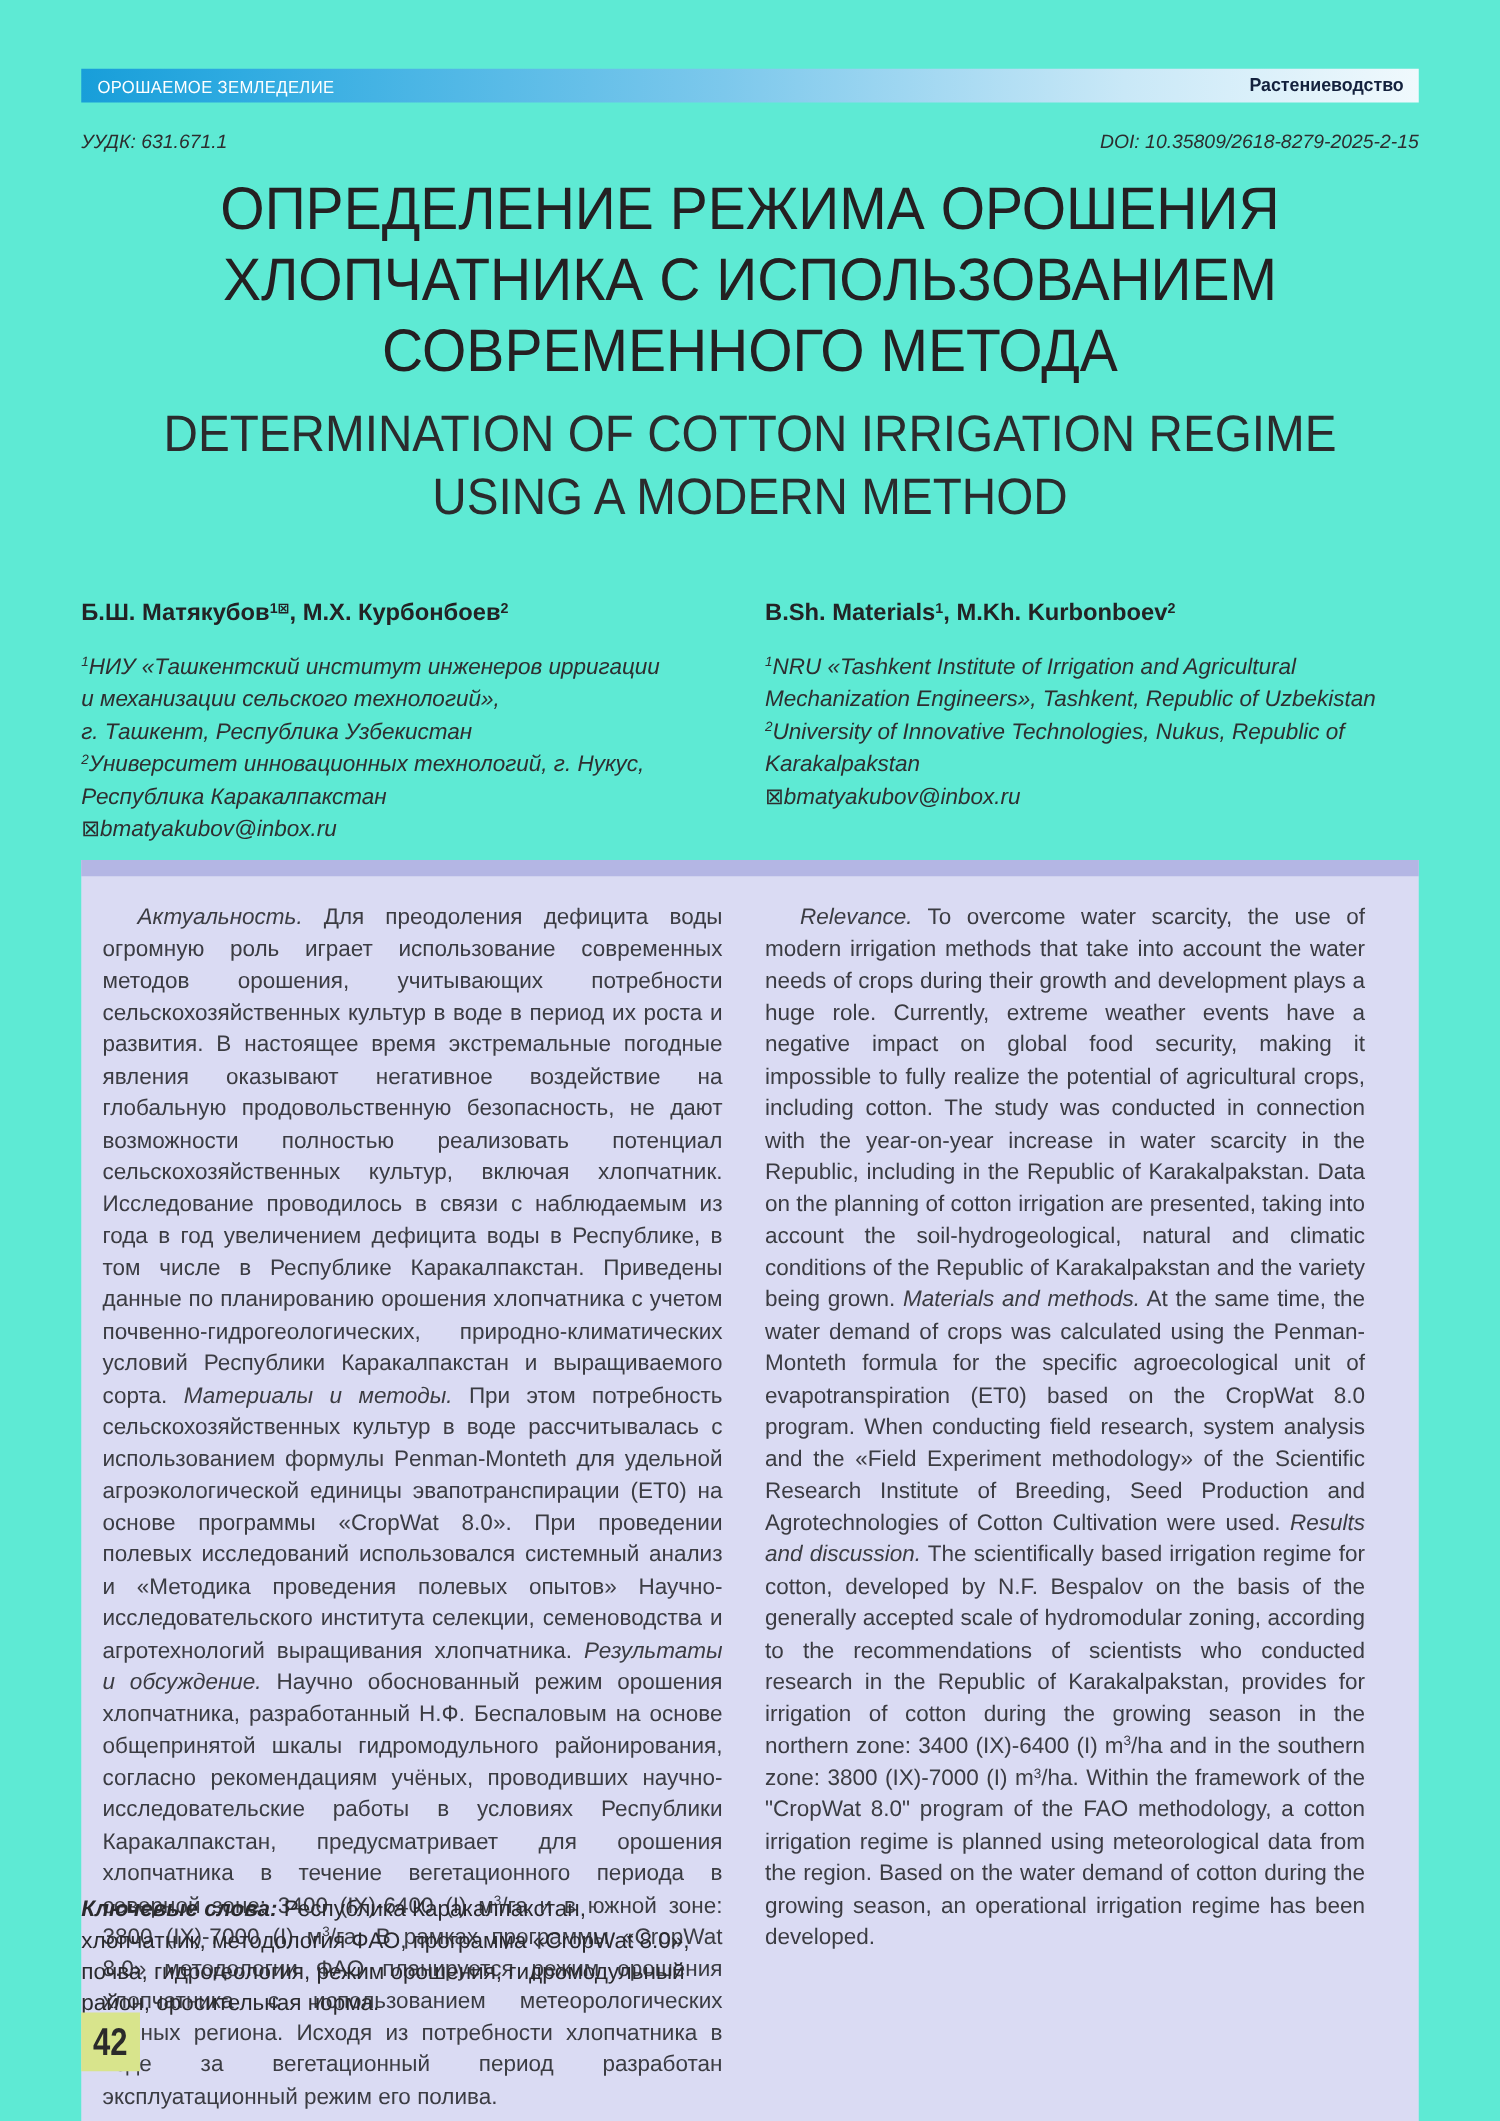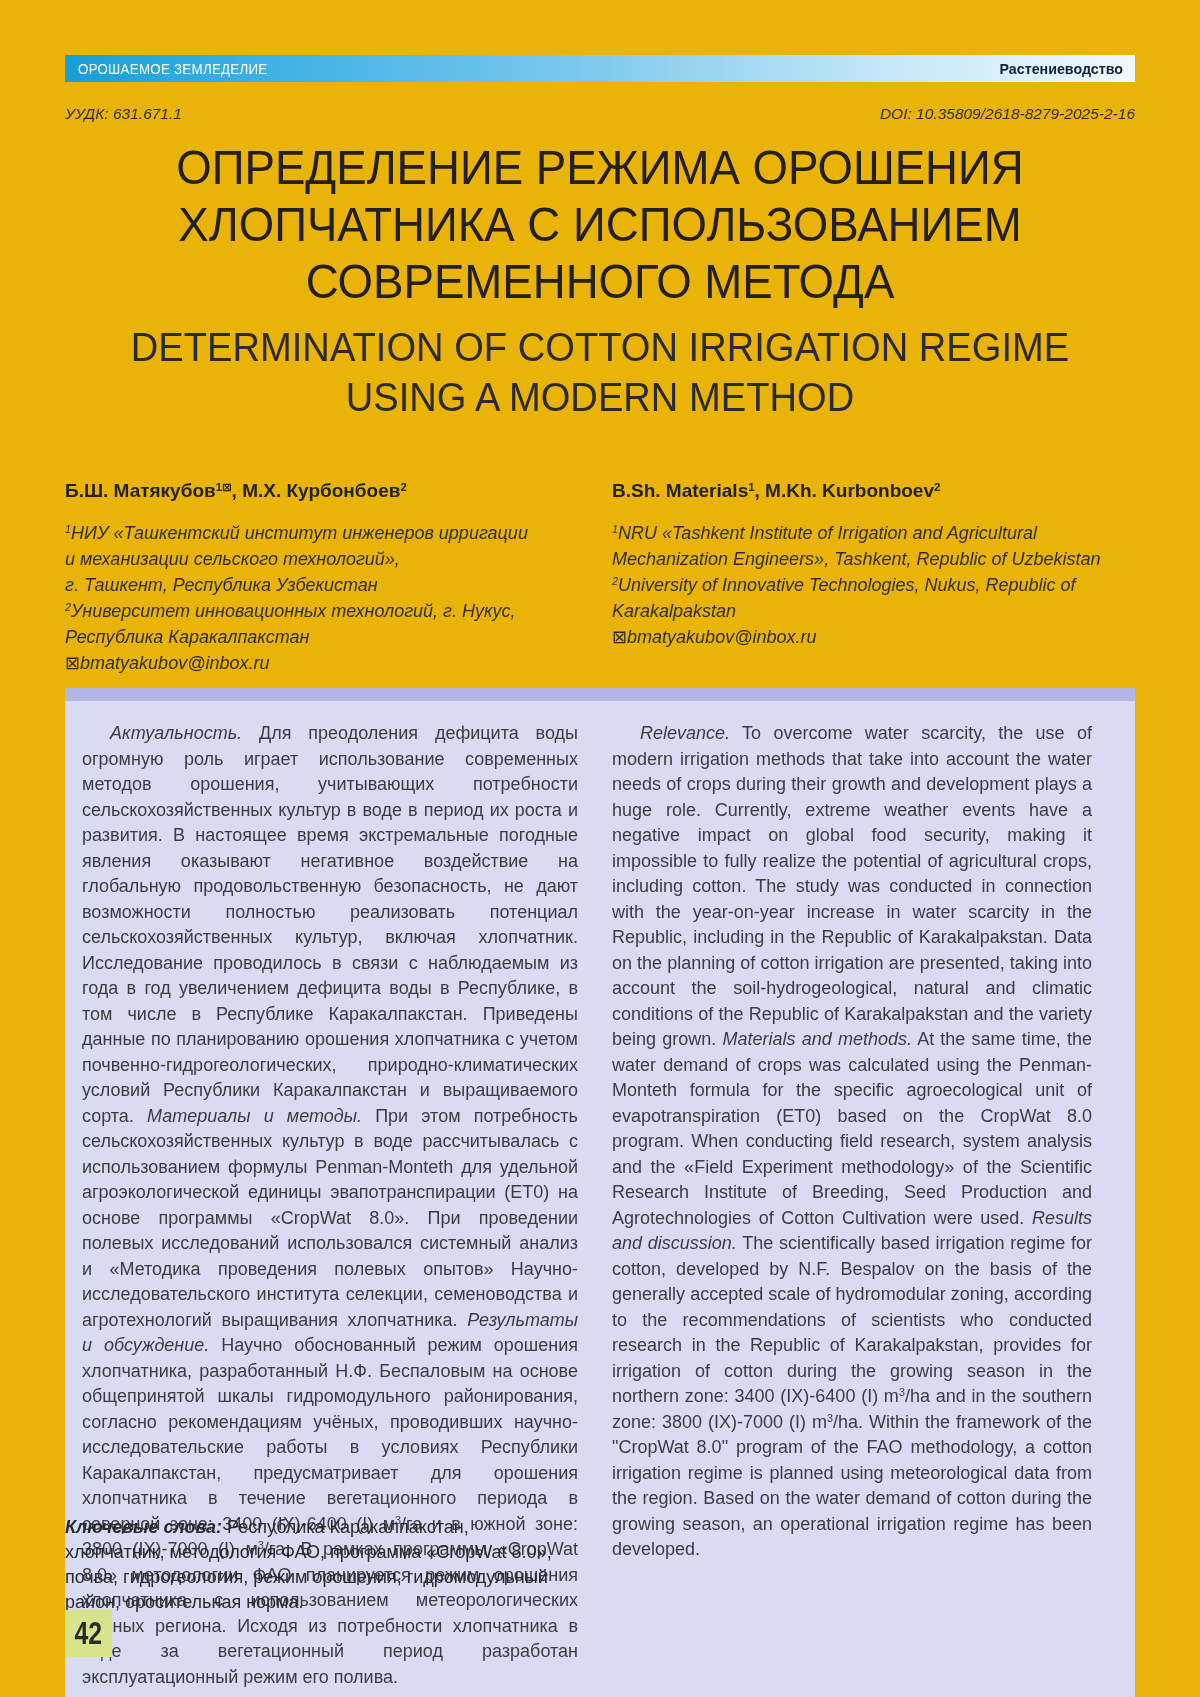--- a/index.html
+++ b/index.html
@@ -1,18 +1,18 @@
 <!DOCTYPE html>
 <html><head>
 <meta charset="utf-8">
 <style>
   * { margin:0; padding:0; box-sizing:border-box; }
   html,body { background:#ffffff; }
   body { font-family:"Liberation Sans","DejaVu Sans",sans-serif; }
-  .page { position:relative; width:1200px; height:1697px; background:#eab308; overflow:hidden; }
+  .page { position:relative; width:1200px; height:1697px; background:#5eead4; overflow:hidden; }
   .content { padding:0 65px; }
 
   
   .section-bar {
     margin-top:55px; height:27px; display:flex; align-items:center; justify-content:space-between;
     padding:0 12px 0 13px;
     background:linear-gradient(90deg,#189ed9 0%,#2fabe1 12%,#7cc8ec 48%,#c9e8f7 78%,#f0f9fd 100%);
   }
   .section-left { color:#ffffff; font-size:14px; letter-spacing:.3px; transform:scaleX(.95); transform-origin:left center; white-space:nowrap; }
   .section-right { color:#14213d; font-weight:bold; font-size:15px; transform:scaleX(.95); transform-origin:right center; white-space:nowrap; }
@@ -61,21 +61,21 @@
 <div class="page">
   <div class="content">
 
     <div class="section-bar">
       <span class="section-left">ОРОШАЕМОЕ ЗЕМЛЕДЕЛИЕ</span>
       <span class="section-right">Растениеводство</span>
     </div>
 
     <div class="meta-row">
       <span>УУДК: 631.671.1</span>
-      <span>DOI: 10.35809/2618-8279-2025-2-16</span>
+      <span>DOI: 10.35809/2618-8279-2025-2-15</span>
     </div>
 
     <h1 class="title-ru"><span class="squeeze">ОПРЕДЕЛЕНИЕ РЕЖИМА ОРОШЕНИЯ ХЛОПЧАТНИКА С ИСПОЛЬЗОВАНИЕМ СОВРЕМЕННОГО МЕТОДА</span></h1>
     <h2 class="title-en"><span class="squeeze">DETERMINATION OF COTTON IRRIGATION REGIME USING A MODERN METHOD</span></h2>
 
     <div class="authors-row">
       <div class="author-col-left">
         <div class="author-names"><span>Б.Ш. Матякубов</span><sup>1⊠</sup><span>, М.Х. Курбонбоев</span><sup>2</sup></div>
         <div class="affiliation"><sup>1</sup><span>НИУ «Ташкентский институт инженеров ирригации</span><br><span>и механизации сельского технологий»,</span><br><span>г. Ташкент, Республика Узбекистан</span><br><sup>2</sup><span>Университет инновационных технологий, г. Нукус,</span><br><span>Республика Каракалпакстан</span><br><span>⊠bmatyakubov@inbox.ru</span></div>
       </div>

